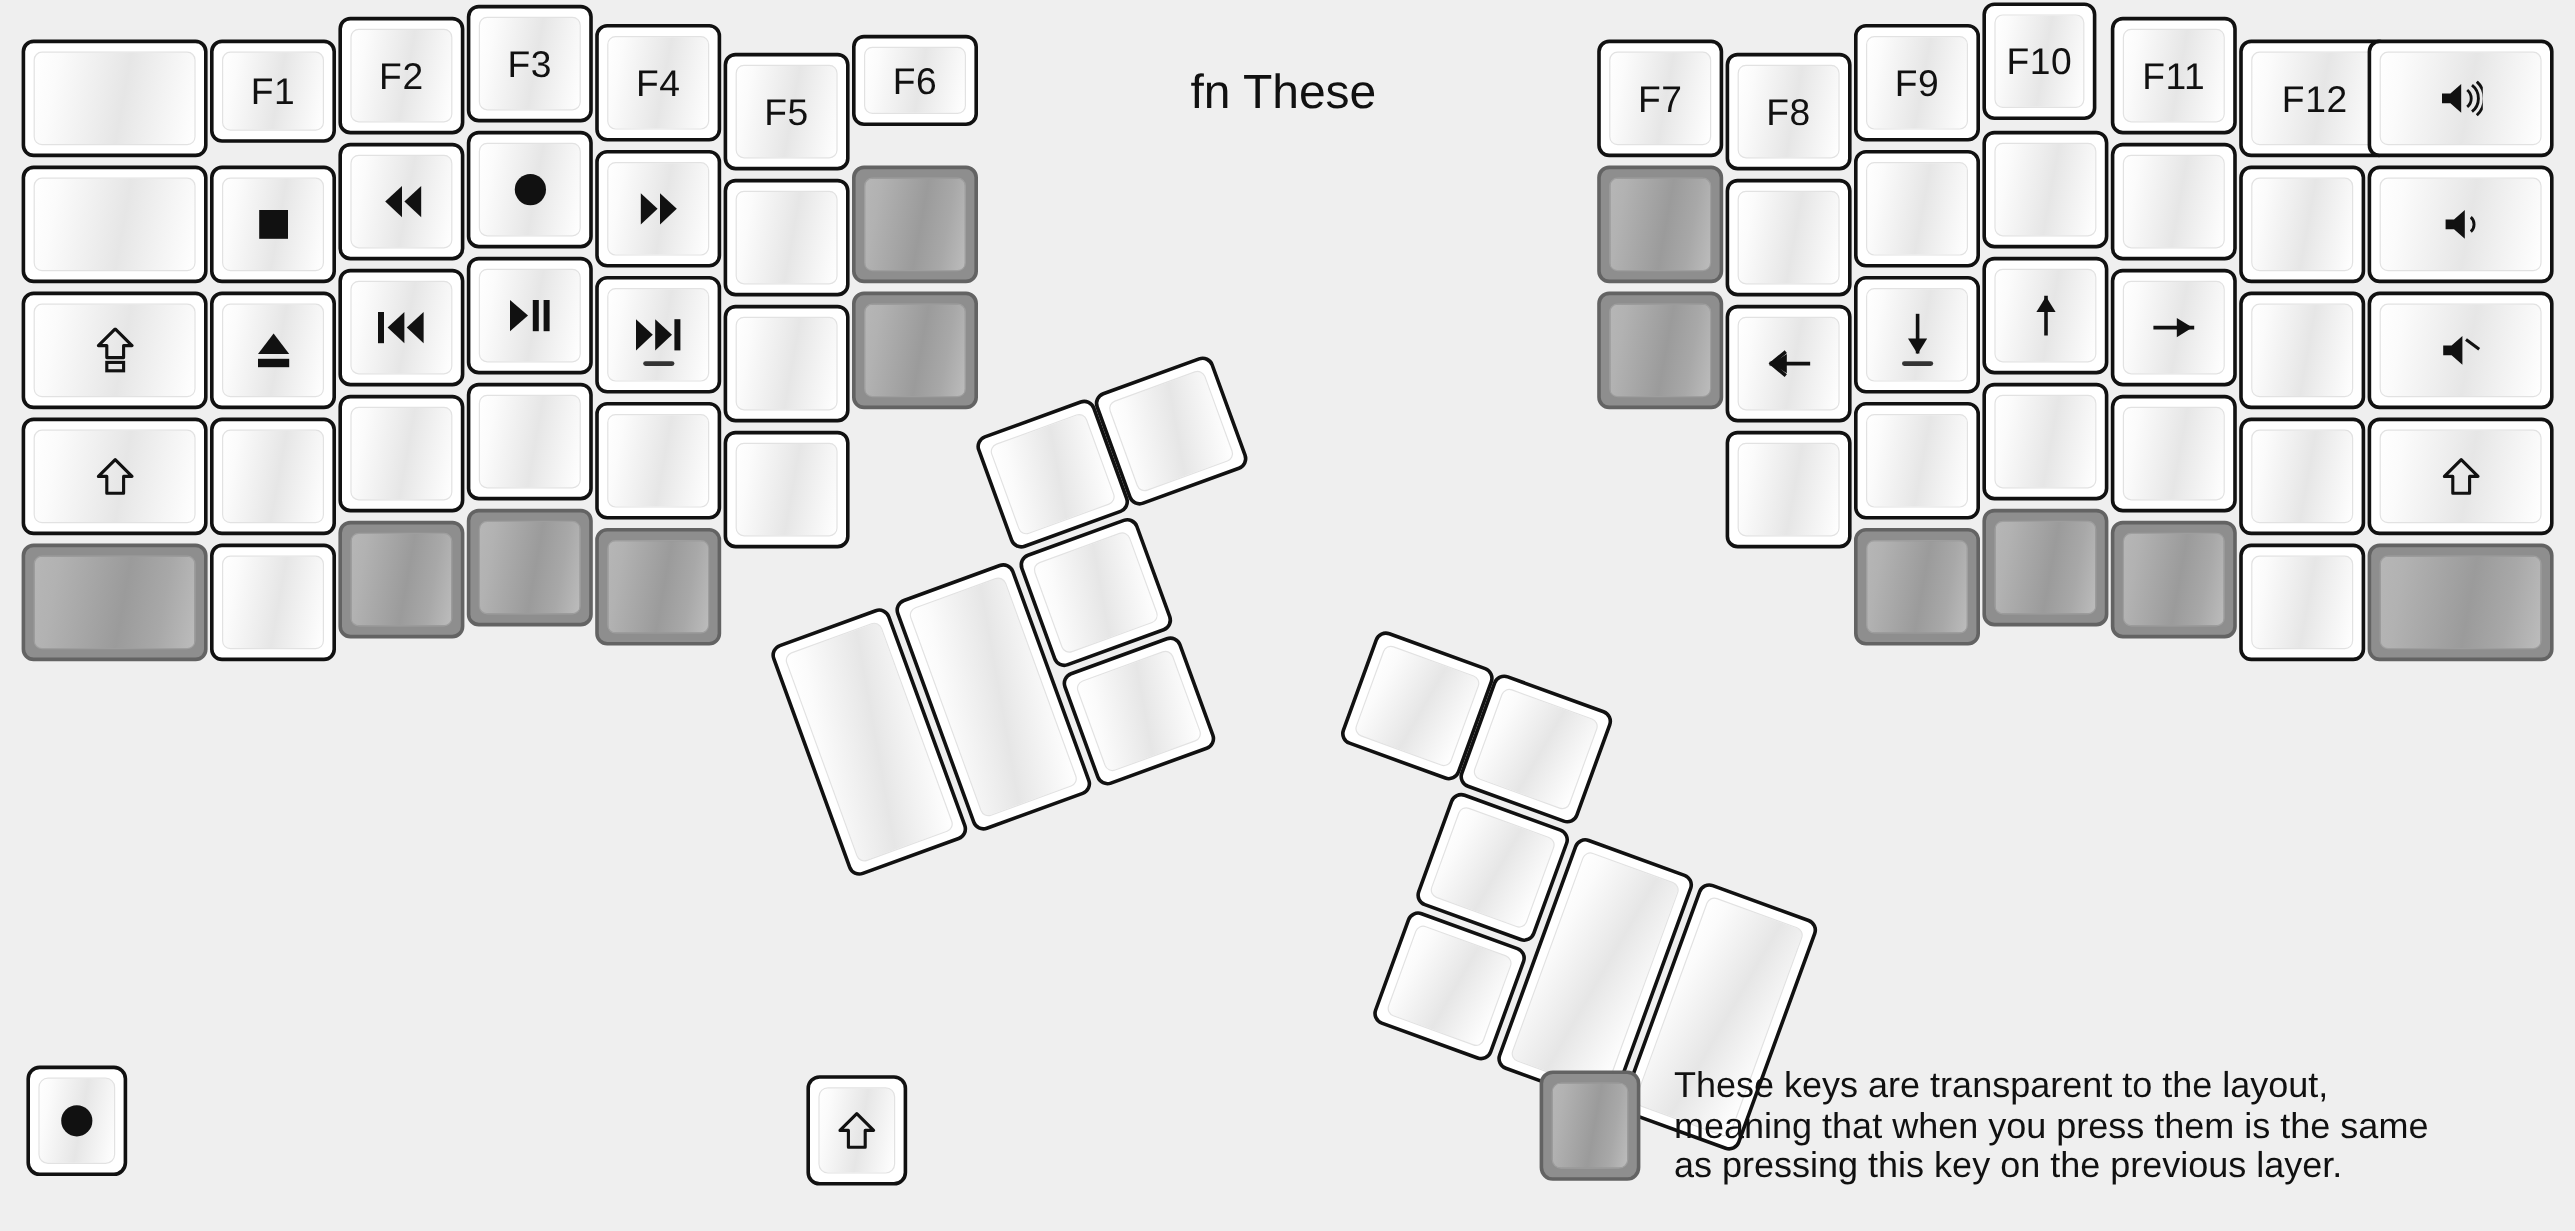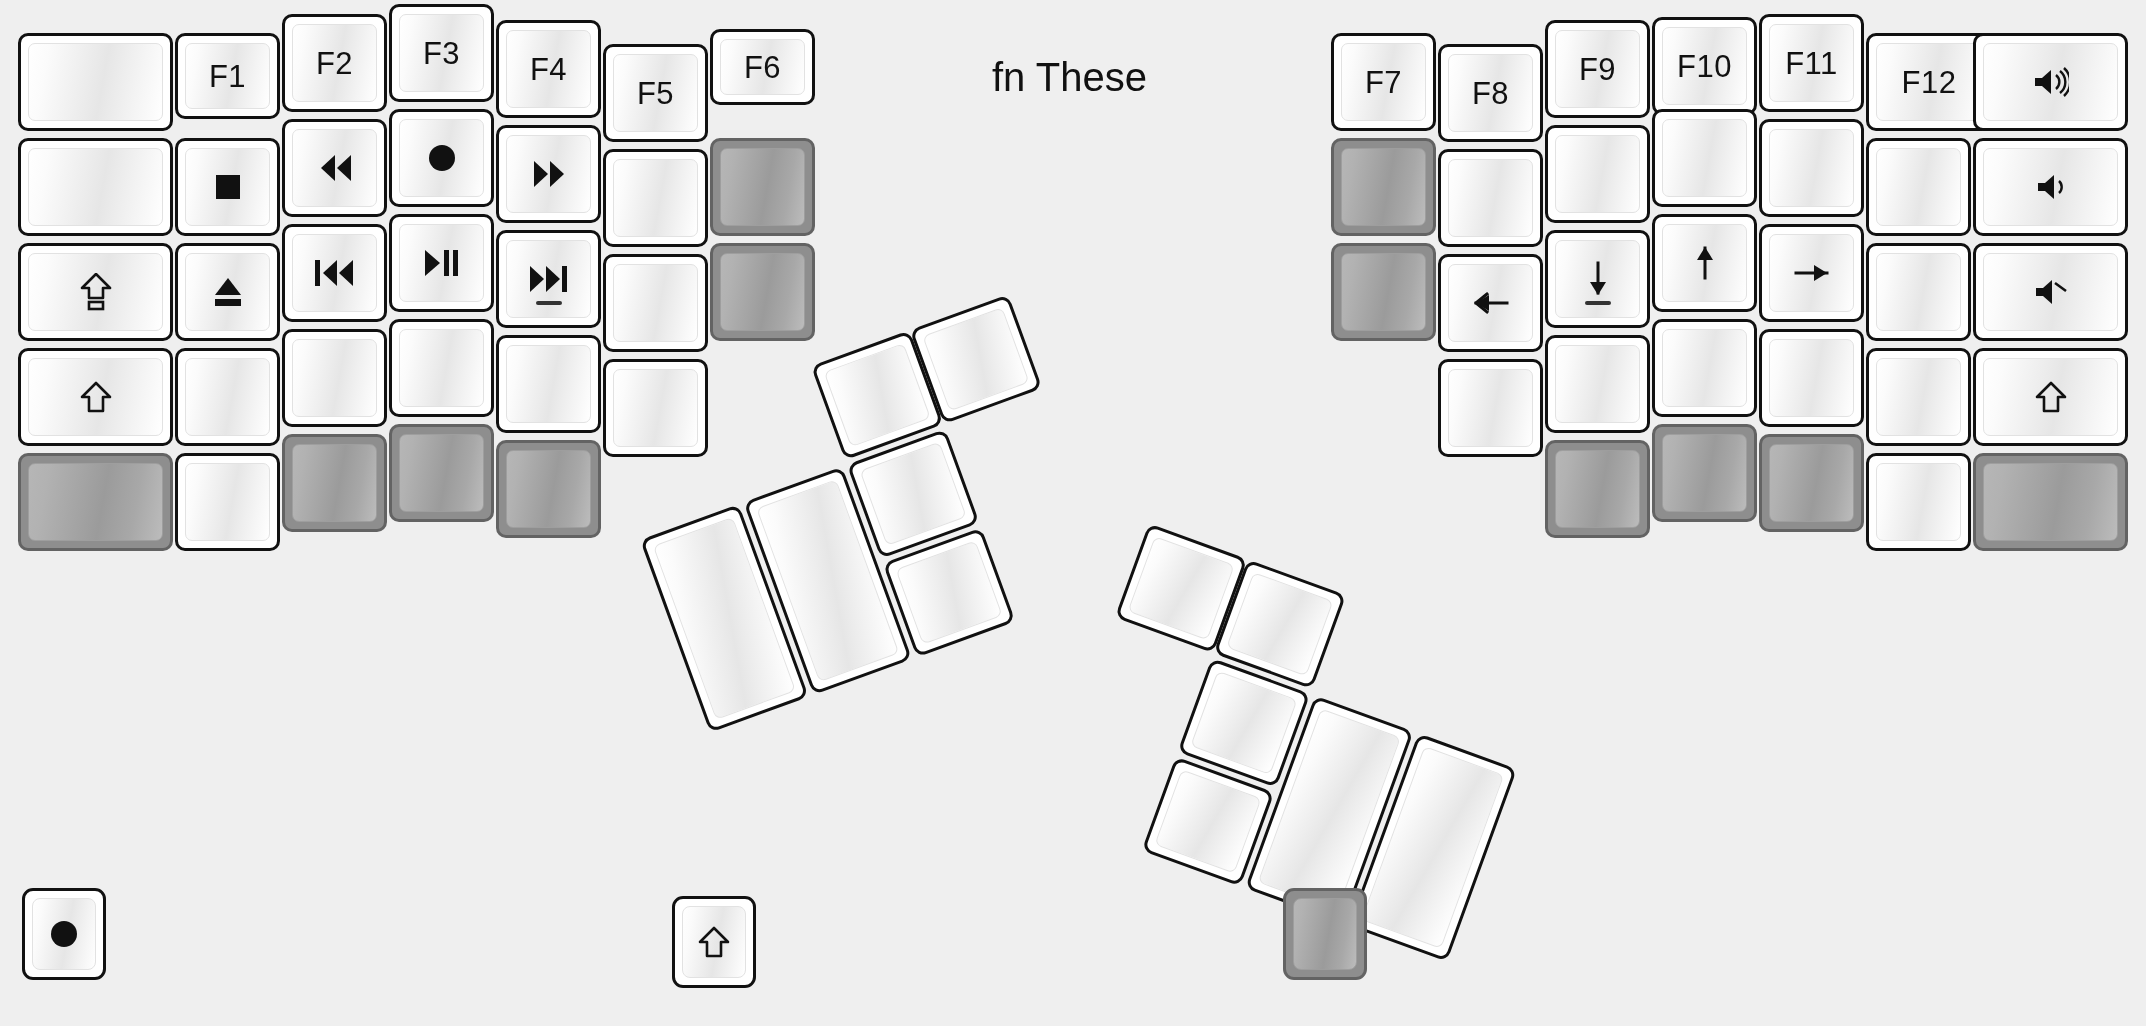--- a/index.html
+++ b/index.html
@@ -326,21 +326,21 @@
           </span>
           <span class="homebar"></span>
         </div>
       </div>
       <div class="key" style="left: 1545px; top: 335px; width: 105px; height: 98px;">
         <div class="cap"></div>
       </div>
       <div class="key trans" style="left: 1545px; top: 440px; width: 105px; height: 98px;">
         <div class="cap"></div>
       </div>
-      <div class="key" style="left: 1652px; top: 17px; width: 105px; height: 98px;">
+      <div class="key" style="left: 1652px; top: 2px; width: 95px; height: 98px;">
         <div class="cap">
           <span class="flabel">F10</span>
         </div>
       </div>
       <div class="key" style="left: 1652px; top: 109px; width: 105px; height: 98px;">
         <div class="cap"></div>
       </div>
       <div class="key" style="left: 1652px; top: 214px; width: 105px; height: 98px;">
         <div class="cap">
           <span class="glyph">
@@ -503,16 +503,19 @@
                 <path d="M16 2 L30 16 L23 16 L23 30 L9 30 L9 16 L2 16 Z" fill="none" stroke="#111" stroke-width="2.6" stroke-linejoin="round"></path>
               </svg>
             </span>
           </div>
         </div>
       </div>
       <div class="legend-item" style="left: 1283px; top: 888px;">
         <div class="legend-key trans">
           <div class="cap"></div>
         </div>
+        <div class="legend-text">These keys are transparent to the layout,
+meaning that when you press them is the same
+as pressing this key on the previous layer.</div>
       </div>
     </div>
 
 </div>
 
 </body></html>

